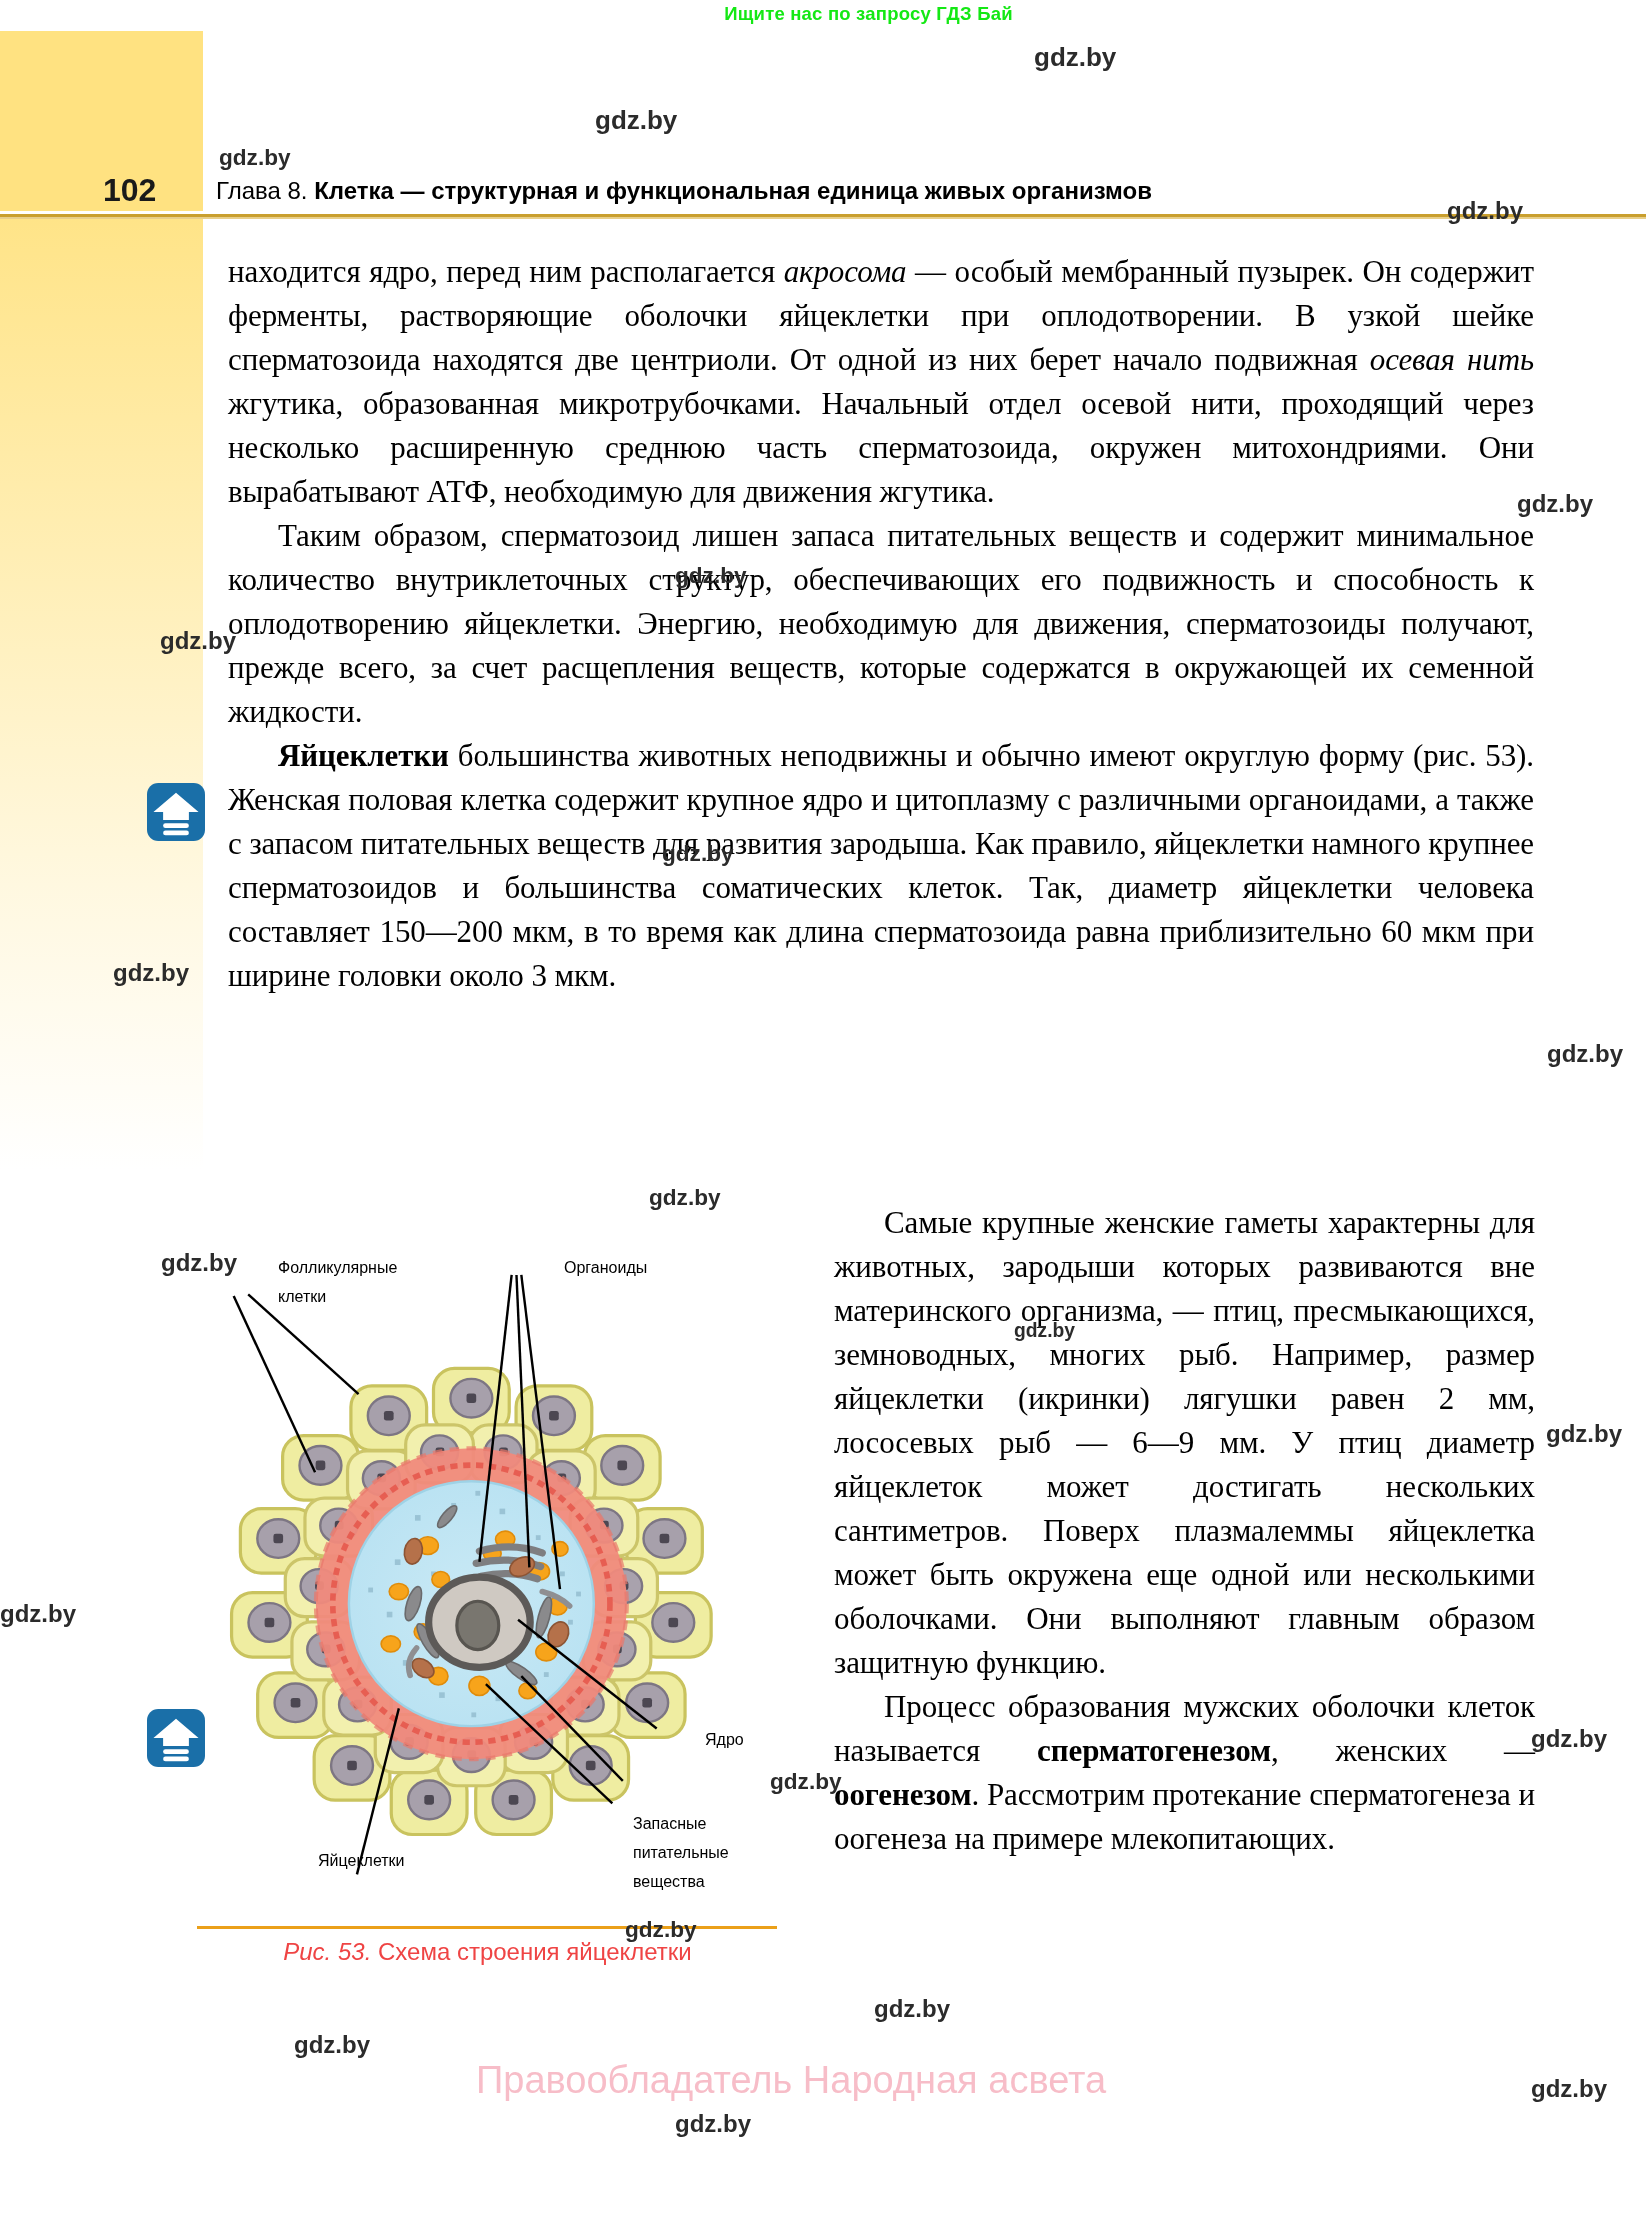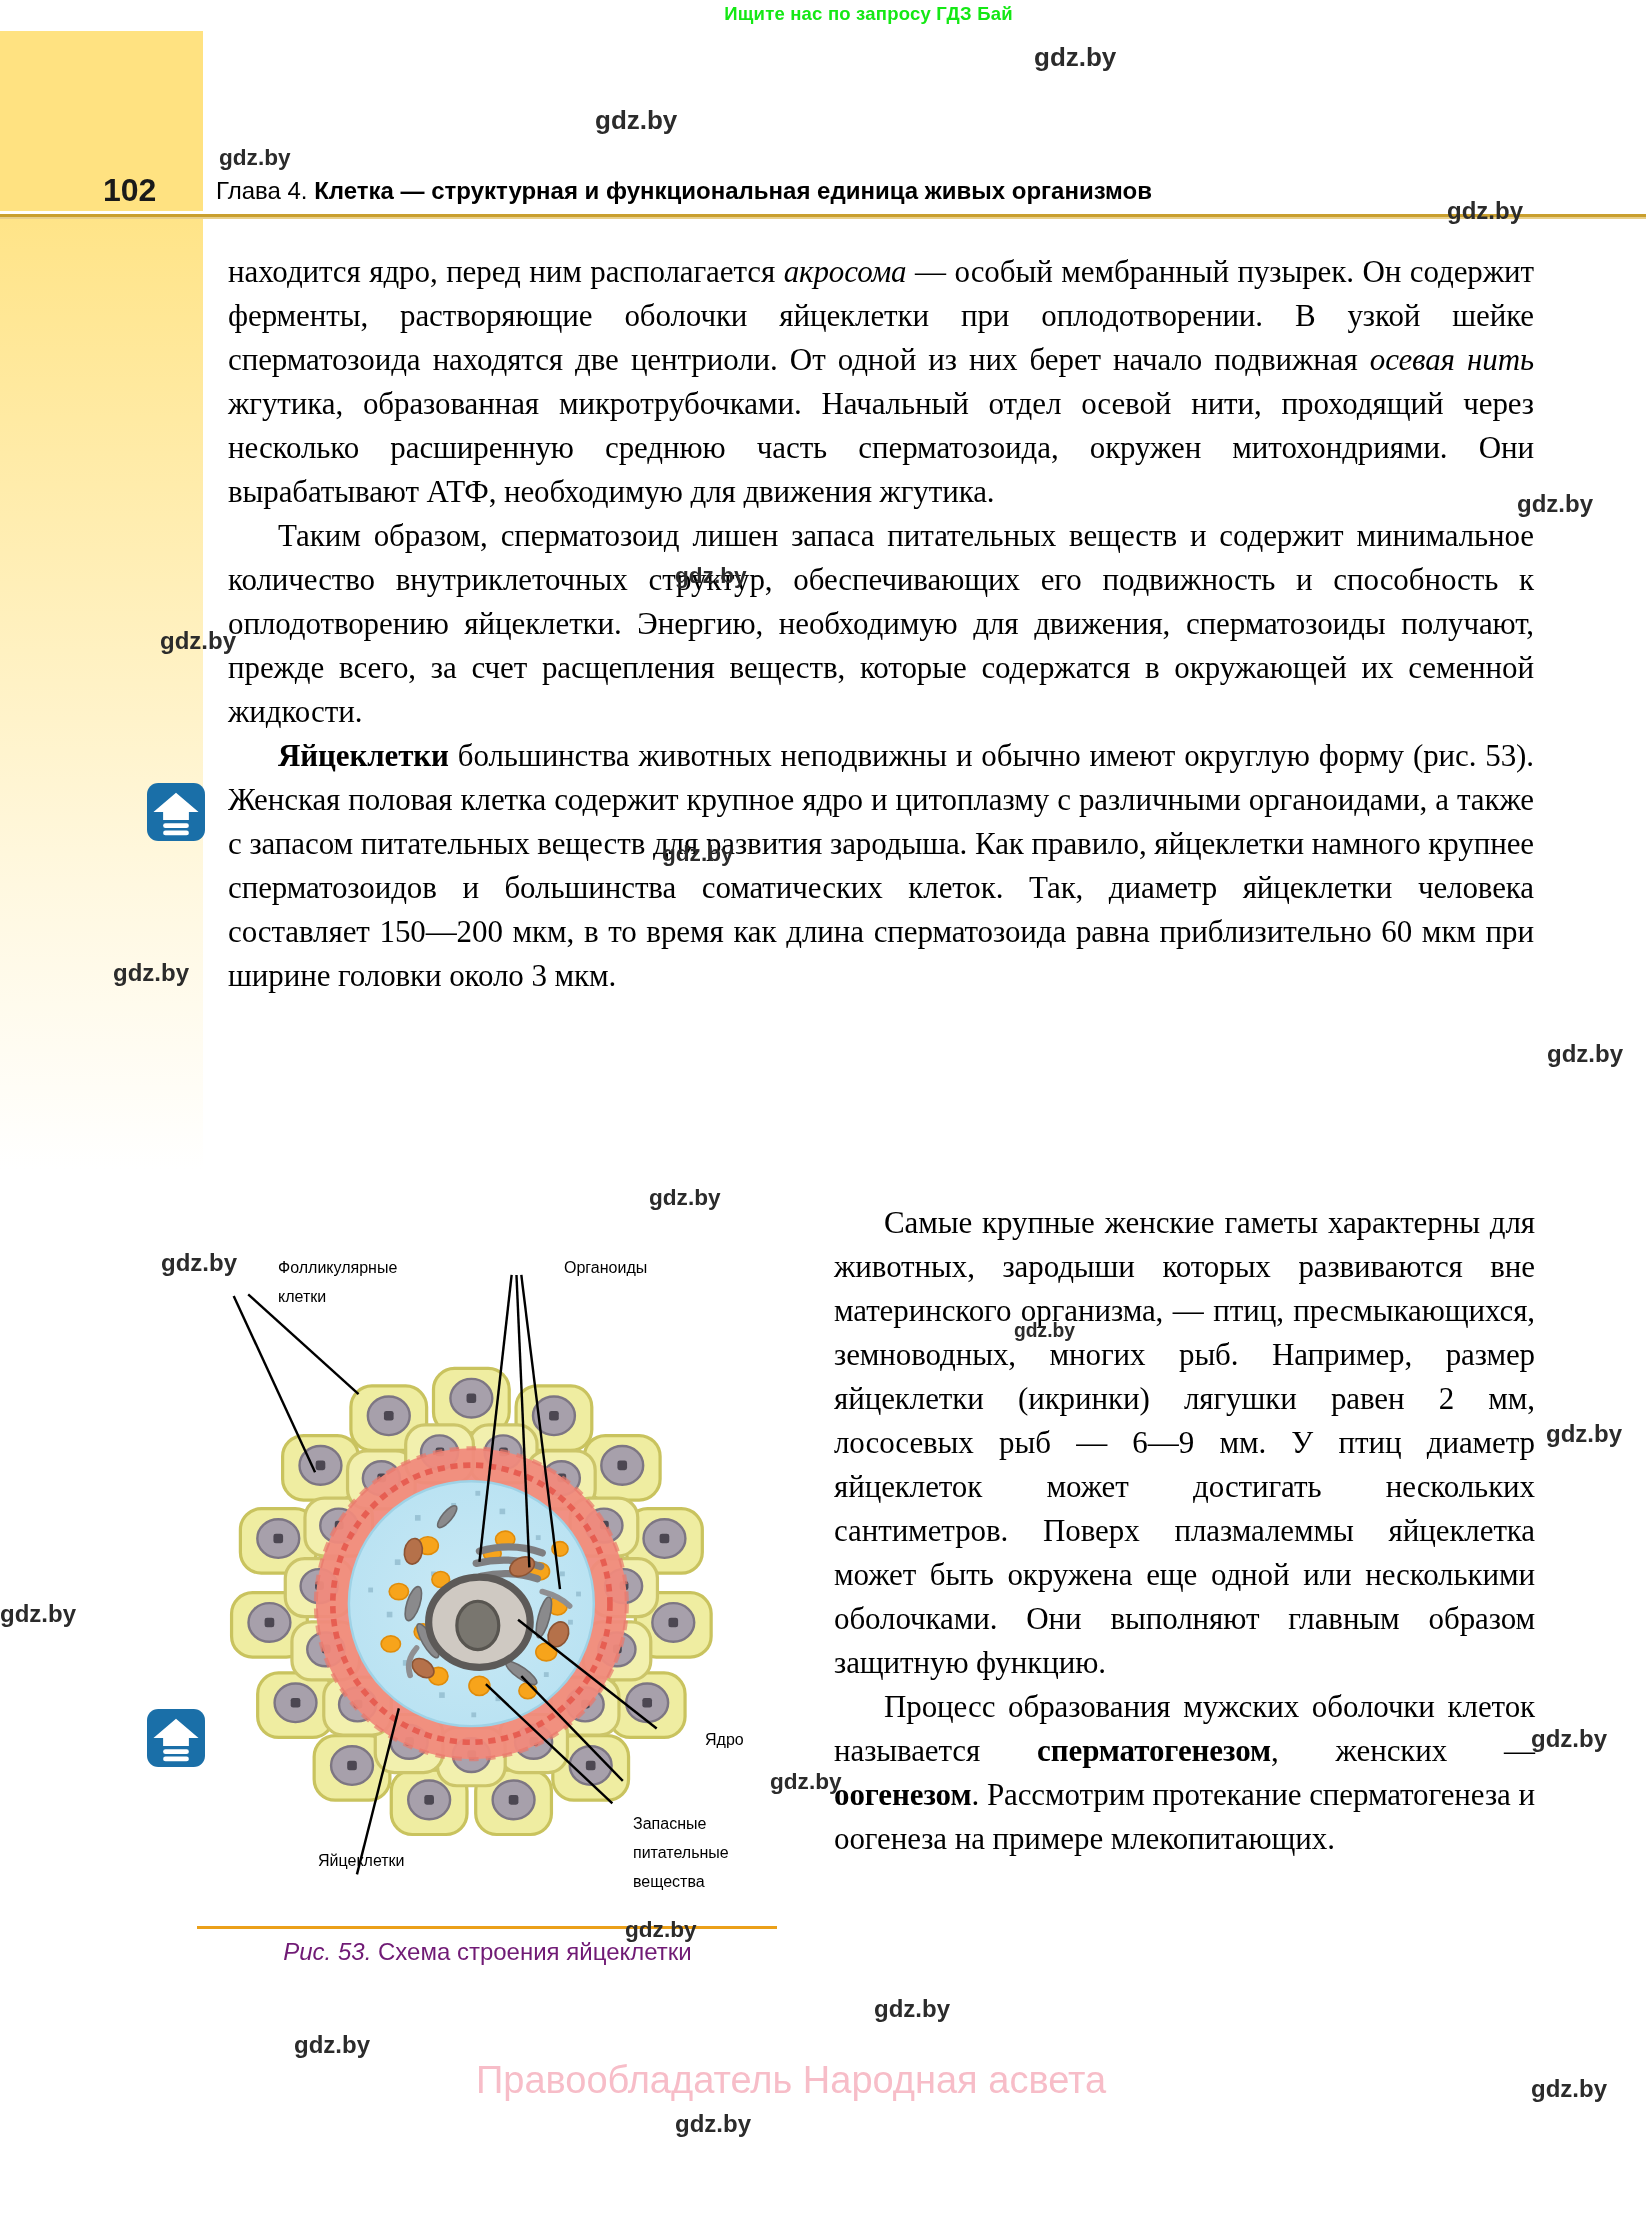--- a/index.html
+++ b/index.html
@@ -65,21 +65,21 @@
   .it{font-style:italic;}
   .bd{font-weight:bold;}
   .figsvg{position:absolute;left:0;top:0;}
   .figcapline{
     position:absolute;left:197px;top:1926px;width:580px;height:3.2px;background:#eba019;
   }
   .figcap{
     position:absolute;left:145px;top:1938px;width:685px;
     text-align:center;
     font-family:"Liberation Sans", sans-serif;
-    font-size:24px;color:#701a75;
+    font-size:24px;color:#ef4444;
   }
   .figcap .it{font-style:italic;}
 
   .lbl{
     position:absolute;
     font-family:"Liberation Sans", sans-serif;
     font-size:16px;color:#000;line-height:29px;
   }
 
   
@@ -118,21 +118,21 @@
 
 <div class="page">
 
   <div class="promo">Ищите нас по запросу ГДЗ Бай</div>
 
   <div class="sideband"></div>
   <div class="sideband2"></div>
 
   <div class="pagenum">102</div>
   <div class="chapline">
-    <span>Глава 4. </span><span class="b">Клетка — структурная и функциональная единица живых организмов</span>
+    <span>Глава 8. </span><span class="b">Клетка — структурная и функциональная единица живых организмов</span>
   </div>
   <div class="rule"></div>
 
   <div class="maincol">
     <p><span>находится ядро, перед ним располагается </span><span class="it">акросома</span><span> — особый мембранный пузырек. Он содержит ферменты, растворяющие оболочки яйцеклетки при оплодотворении. В узкой шейке сперматозоида находятся две центриоли. От одной из них берет начало подвижная </span><span class="it">осевая нить</span><span> жгутика, образованная микротрубочками. Начальный отдел осевой нити, проходящий через несколько расширенную среднюю часть сперматозоида, окружен митохондриями. Они вырабатывают АТФ, необходимую для движения жгутика.</span></p>
     <p class="ind">Таким образом, сперматозоид лишен запаса питательных веществ и содержит минимальное количество внутриклеточных структур, обеспечивающих его подвижность и способность к оплодотворению яйцеклетки. Энергию, необходимую для движения, сперматозоиды получают, прежде всего, за счет расщепления веществ, которые содержатся в окружающей их семенной жидкости.</p>
     <p class="ind"><span class="bd">Яйцеклетки</span><span> большинства животных неподвижны и обычно имеют округлую форму (рис. 53). Женская половая клетка содержит крупное ядро и цитоплазму с различными органоидами, а также с запасом питательных веществ для развития зародыша. Как правило, яйцеклетки намного крупнее сперматозоидов и большинства соматических клеток. Так, диаметр яйцеклетки человека составляет 150—200 мкм, в то время как длина сперматозоида равна приблизительно 60 мкм при ширине головки около 3 мкм.</span></p>
   </div>
 
   <div class="rightcol">

